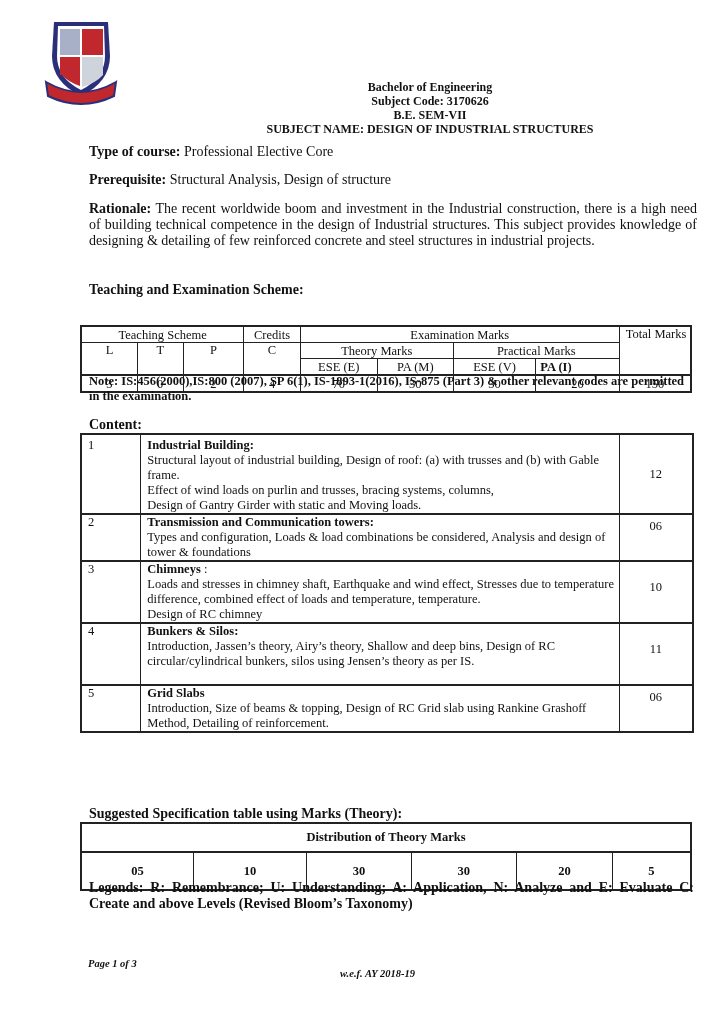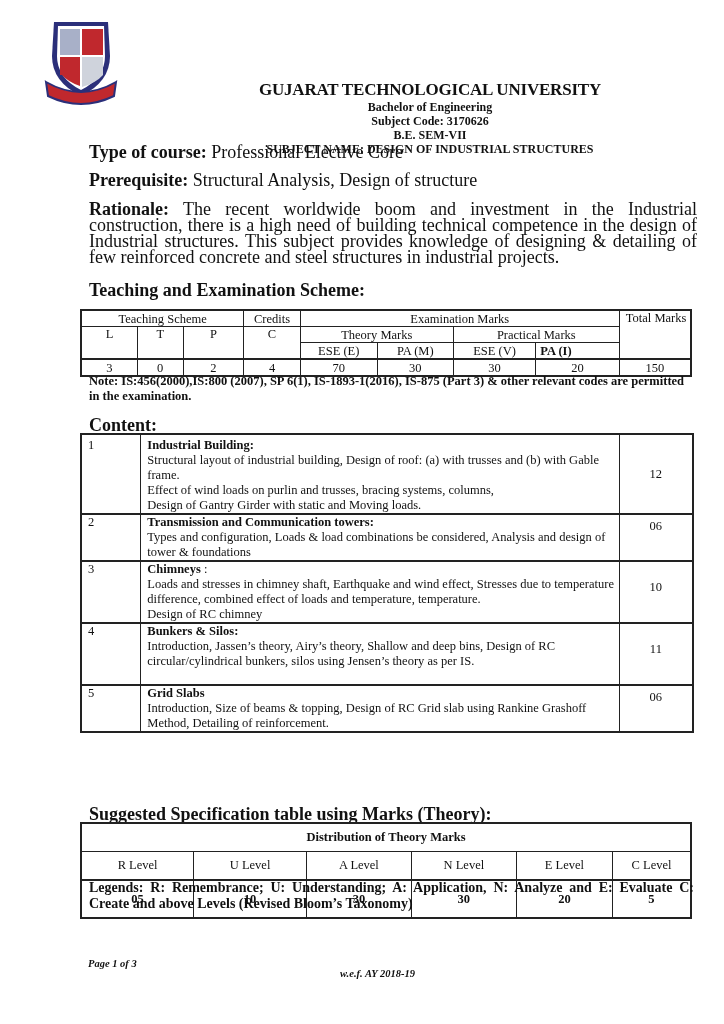--- a/index.html
+++ b/index.html
@@ -3,24 +3,24 @@
 <meta charset="utf-8">
 <style>
   html, body { margin: 0; padding: 0; background: #ffffff; }
   body { width: 724px; height: 1024px; position: relative; overflow: hidden;
          font-family: "Liberation Serif", "DejaVu Serif", serif; color: #111; font-size: 12.5px; }
   .abs { position: absolute; }
   .logo { left: 44px; top: 16px; width: 74px; height: 92px; }
   .header { left: 150px; top: 80px; width: 560px; text-align: center; font-weight: bold; line-height: 14px; }
   .header .uni { font-size: 17px; line-height: 20px; letter-spacing: -0.2px; }
   .header .sub { font-size: 12px; }
-  .para { left: 89px; width: 608px; line-height: 16px; font-size: 18px; }
+  .para { left: 89px; width: 608px; line-height: 16px; font-size: 14px; }
   .para b { font-weight: bold; }
   table { border-collapse: collapse; }
-  .scheme { left: 80px; top: 309px; width: 612px; font-size: 12.5px; }
+  .scheme { left: 80px; top: 325px; width: 612px; font-size: 12.5px; }
   .scheme td { border: 1px solid #222; text-align: center; padding: 0; height: 15px; line-height: 14px; }
   .scheme { border: 2px solid #222; }
   .note { left: 89px; top: 374px; width: 605px; font-weight: bold; line-height: 15px; font-size: 12.5px; }
   .content-tbl { left: 80px; top: 433px; width: 614px; font-size: 12.5px; border: 2px solid #222; }
   .content-tbl td { border: 1px solid #222; vertical-align: top; padding: 0 0 0 6px; line-height: 15px; }
   .content-tbl td.hrs { text-align: center; vertical-align: middle; padding: 0; }
   .content-tbl th { border: 1px solid #222; font-weight: bold; padding: 3px 6px; height: 30px; vertical-align: top; }
   .spec { left: 80px; top: 822px; width: 612px; font-size: 12.5px; border: 2px solid #222; }
   .spec td { border: 1px solid #222; text-align: center; padding: 6px; line-height: 15px; }
   .legend { left: 89px; top: 880px; width: 605px; font-weight: bold; line-height: 16px; font-size: 14px; text-align: justify; }
@@ -37,21 +37,20 @@
     <rect x="38" y="13" width="21" height="26" fill="#c0282d"></rect>
     <rect x="16" y="41" width="20" height="18" fill="#c0282d"></rect>
     <rect x="38" y="41" width="21" height="18" fill="#cfd3dc"></rect>
     <path d="M16 59 L36 59 L36 70 Q24 66 17 58 Z" fill="#c0282d"></path>
     <path d="M38 59 L59 59 Q52 67 38 71 Z" fill="#cfd3dc"></path>
     <path d="M2 66 Q37 86 72 66 L70 80 Q37 96 4 80 Z" fill="#c0282d" stroke="#2b2f7a" stroke-width="2"></path>
   </svg>
 </div>
 
 <div class="abs header">
-  <div class="uni">GUJARAT TECHNOLOGICAL UNIVERSITY</div>
   <div class="sub">Bachelor of Engineering</div>
   <div class="sub">Subject Code: 3170626</div>
   <div class="sub">B.E. SEM-VII</div>
   <div class="sub">SUBJECT NAME: DESIGN OF INDUSTRIAL STRUCTURES</div>
 </div>
 
 <div class="abs para" style="top:144px;">
   <b>Type of course:</b><span> Professional Elective Core</span>
 </div>
 <div class="abs para" style="top:172px;">
@@ -175,28 +174,20 @@
       <col style="width:102px">
       <col style="width:95px">
       <col style="width:95px">
       <col style="width:87px">
       <col style="width:71px">
   </colgroup>
   <tbody>
       <tr>
         <td colspan="6" style="font-weight:bold;">Distribution of Theory Marks</td>
       </tr>
-  <tr>
-    <td>R Level</td>
-    <td>U Level</td>
-    <td>A Level</td>
-    <td>N Level</td>
-    <td>E Level</td>
-    <td>C Level</td>
-  </tr>
   <tr style="border-top:2px solid #222;">
     <td style="font-weight:bold; height:24px;">05</td>
     <td style="font-weight:bold;">10</td>
     <td style="font-weight:bold;">30</td>
     <td style="font-weight:bold;">30</td>
     <td style="font-weight:bold;">20</td>
     <td style="font-weight:bold;">5</td>
   </tr>
 </tbody>
   </table>

